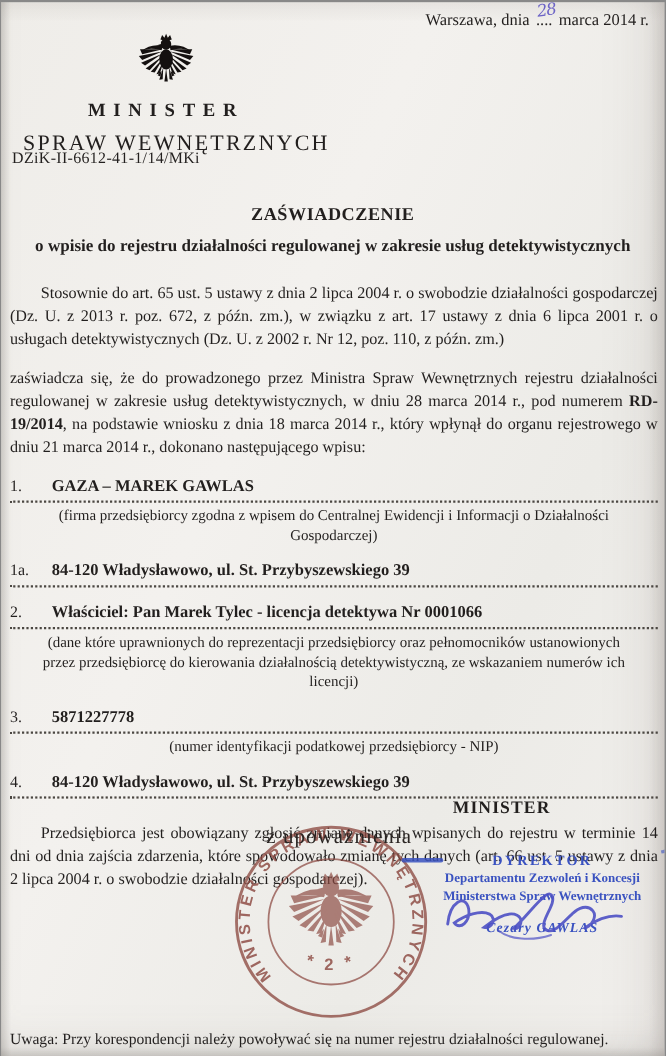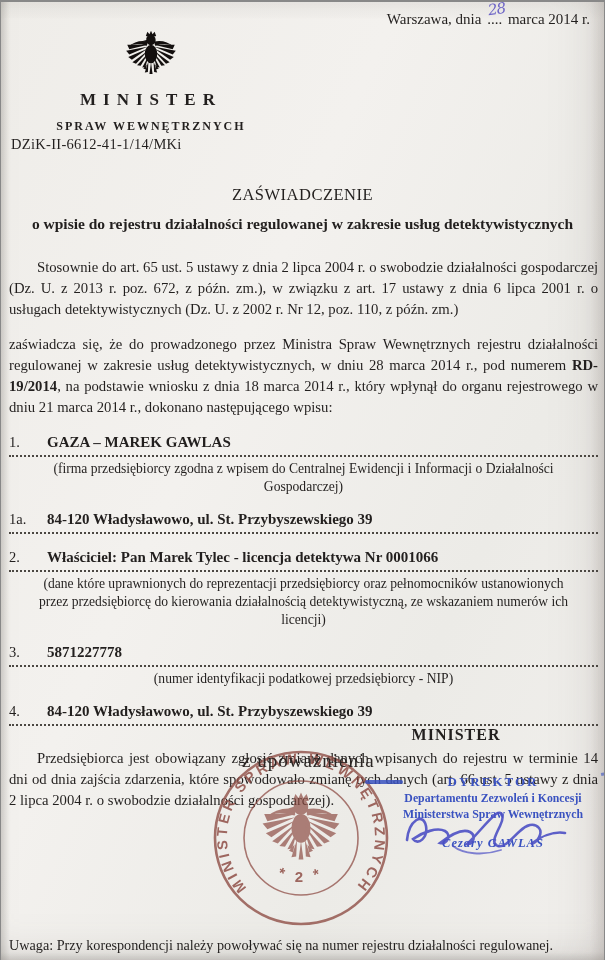--- a/index.html
+++ b/index.html
@@ -31,28 +31,28 @@
   }
   .letterhead{
     position:absolute; top:26px; left:20px; width:260px;
     text-align:center;
   }
   .eagle-box{height:56px; margin-bottom:6px;}
   .lh-title{
     font-weight:bold; font-size:17px; letter-spacing:7px; margin-top:2px;
   }
   .lh-subtitle{
-    font-weight:bold; font-size:12px; letter-spacing:2px; margin-top:9px; white-space:nowrap;
+    font-weight:normal; font-size:20px; letter-spacing:2px; margin-top:9px; white-space:nowrap;
   }
   .refnum{
     position:absolute; top:134px; left:10px; font-size:14.5px; letter-spacing:.3px;
   }
   .doc-title{
     position:absolute; top:183px; left:0; width:100%;
-    text-align:center; font-weight:normal; font-size:16.5px; letter-spacing:.5px;
+    text-align:center; font-weight:bold; font-size:16.5px; letter-spacing:.5px;
   }
   .doc-subtitle{
     position:absolute; top:213px; left:0; width:100%;
     text-align:center; font-weight:bold; font-size:15.5px;
   }
   .body-flow{
     position:absolute; top:255px; left:8px; width:589px;
     font-size:14.7px; line-height:21px; text-align:justify;
   }
   .para-indent{text-indent:28px; margin:0 0 14px 0;}

